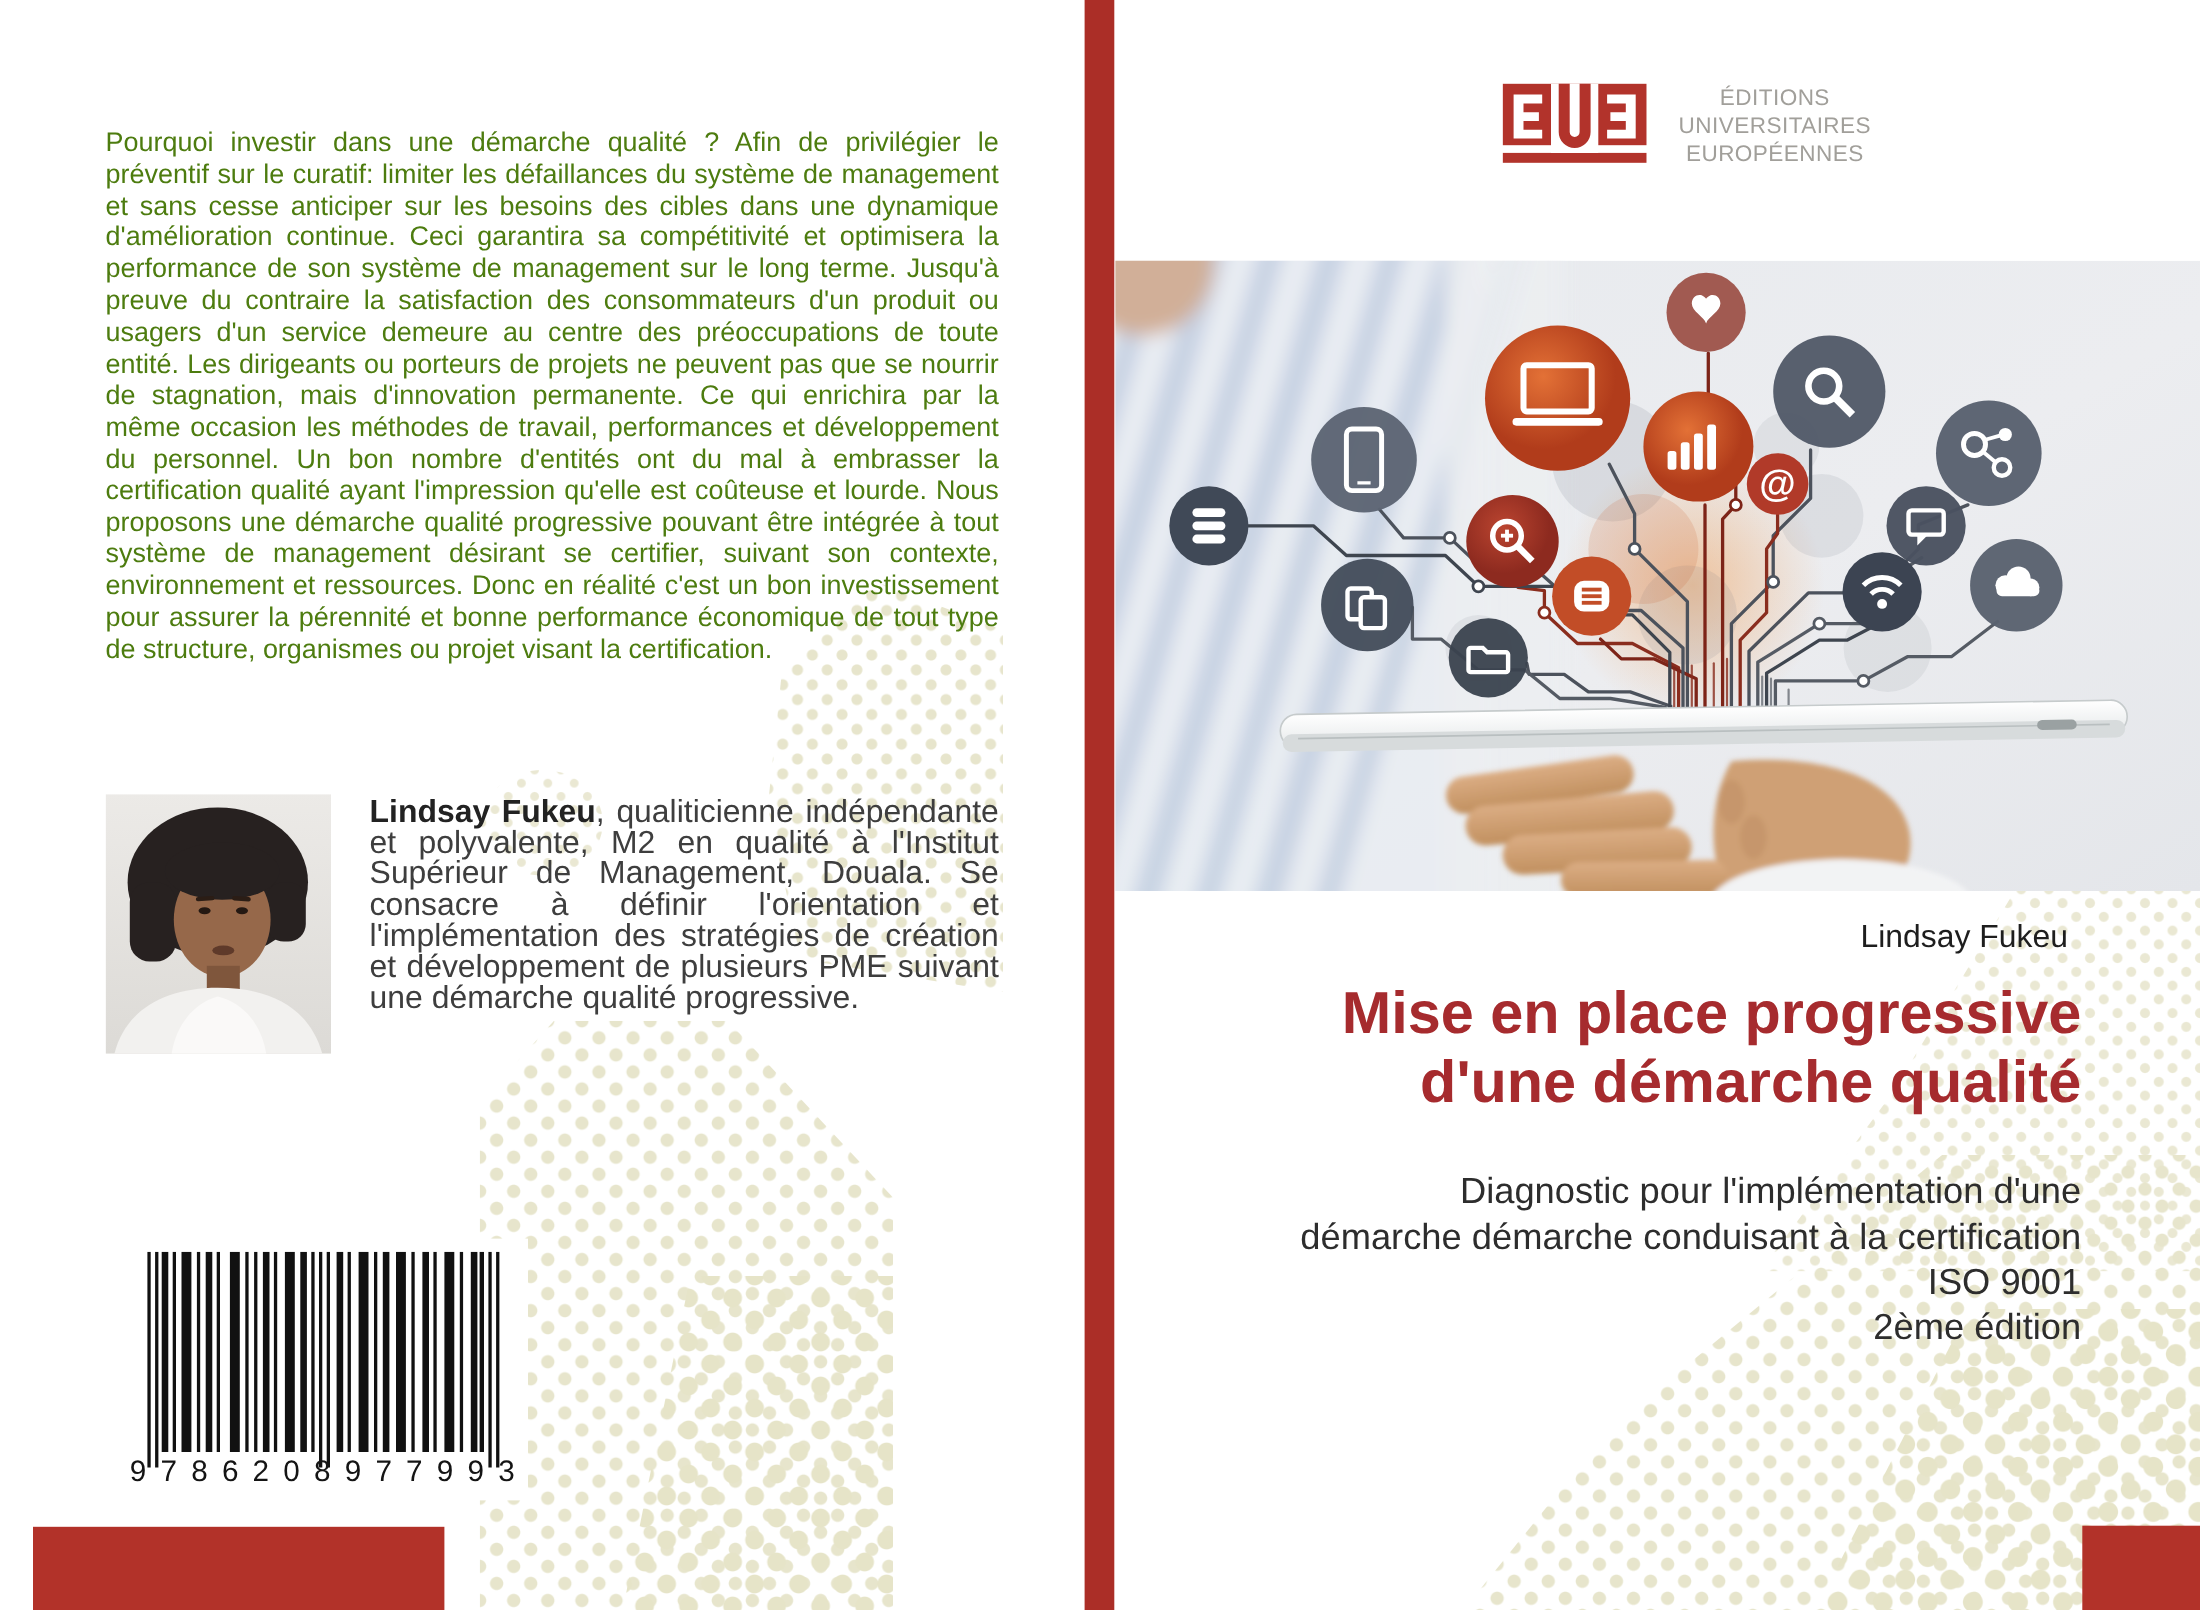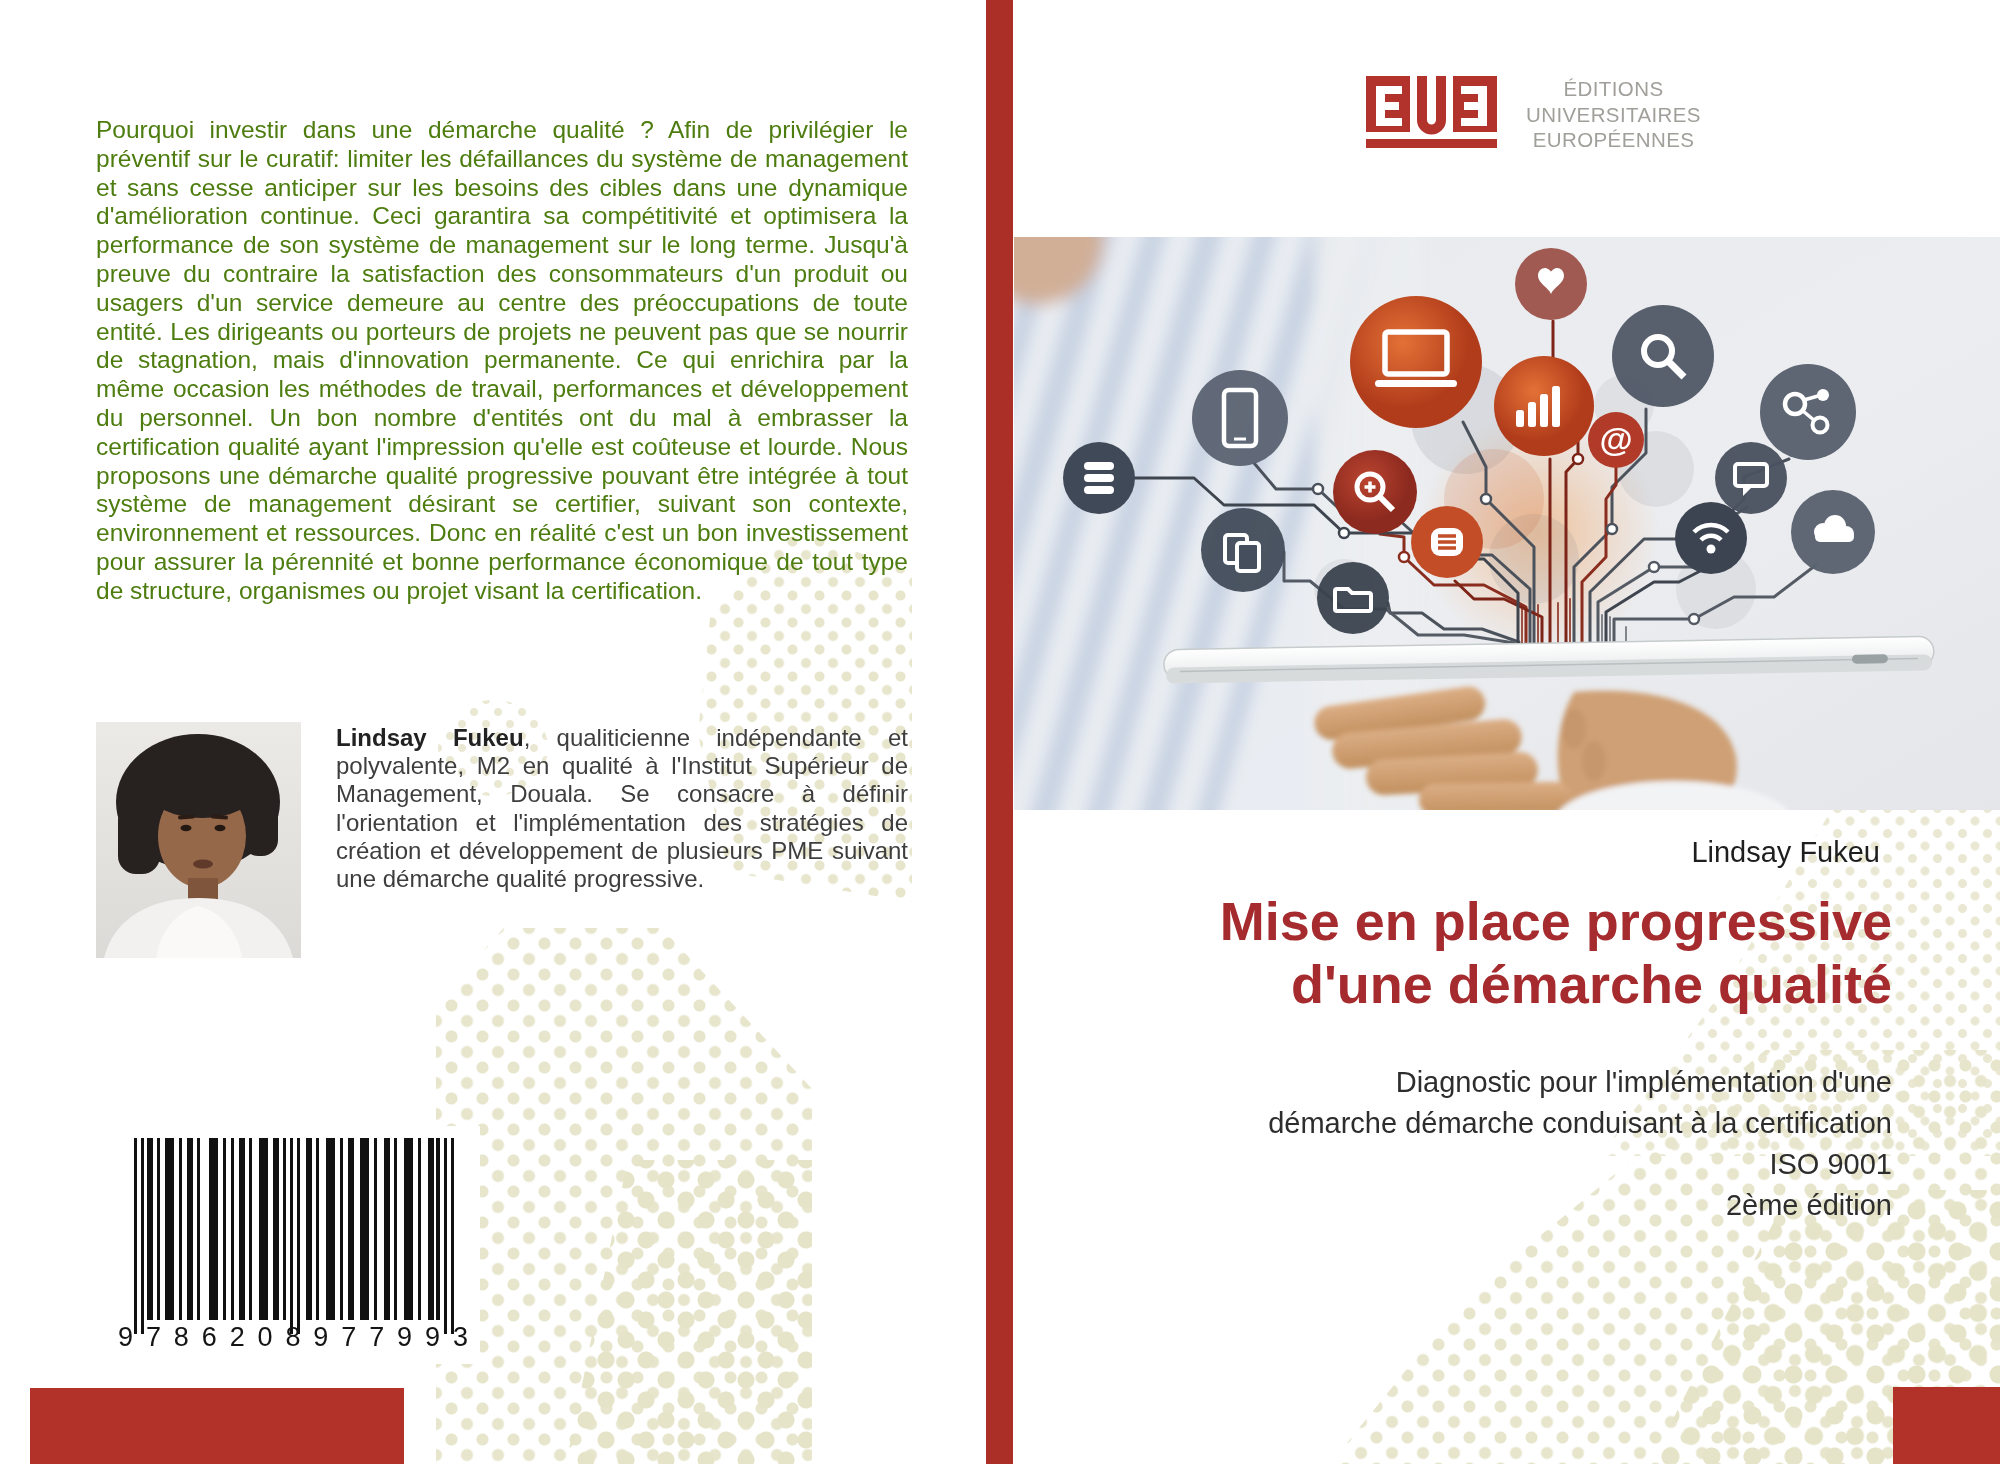--- a/index.html
+++ b/index.html
@@ -9,21 +9,21 @@
   }
   
   .dots{position:absolute;z-index:1;pointer-events:none;}
   
   .blurb{
     position:absolute;left:96px;top:116px;width:812px;z-index:3;
     font-size:24.5px;line-height:28.8px;text-align:justify;color:#4d7c0f;margin:0;
   }
   .bio{
     position:absolute;left:336px;top:724px;width:572px;z-index:3;
-    font-size:24px;line-height:28.2px;text-align:justify;color:#3e3e3e;margin:0;
+    font-size:29px;line-height:28.2px;text-align:justify;color:#3e3e3e;margin:0;
   }
   .bio b{color:#222;}
   .author-photo{position:absolute;left:96px;top:722px;width:205px;height:236px;z-index:2;}
   .barcode{position:absolute;left:110px;top:1126px;width:370px;height:238px;background:#fff;z-index:2;}
   .barcode svg{position:absolute;left:20px;top:12px;}
   .isbn-digits{
     position:absolute;left:8px;top:196px;width:350px;display:flex;justify-content:space-between;
     font-size:27px;color:#141414;z-index:3;
   }
   .red-bar-back{position:absolute;left:30px;top:1388px;width:374px;height:76px;background:#b23229;z-index:2;}
@@ -39,21 +39,21 @@
   .author-front{
     position:absolute;right:120px;top:836px;z-index:3;
     font-size:29px;color:#1e1e1e;text-align:right;
   }
   .title{
     position:absolute;right:108px;top:890px;z-index:3;margin:0;
     font-size:54px;line-height:63px;font-weight:bold;color:#a62b2e;text-align:right;
   }
   .subtitle{
     position:absolute;right:108px;top:1062px;z-index:3;
-    font-size:29px;line-height:41px;color:#2d2d2d;text-align:right;
+    font-size:33px;line-height:41px;color:#2d2d2d;text-align:right;
   }
   .red-block-front{position:absolute;left:1893px;top:1387px;width:107px;height:77px;background:#b23229;z-index:2;}
 </style>
 </head>
 <body>
 
 <div class="cover">
 
   <div class="dots" style="left:698px;top:528px;width:214px;height:374px;
               clip-path:polygon(45% 0,100% 12%,100% 100%,14% 92%,0 55%,6% 22%);

